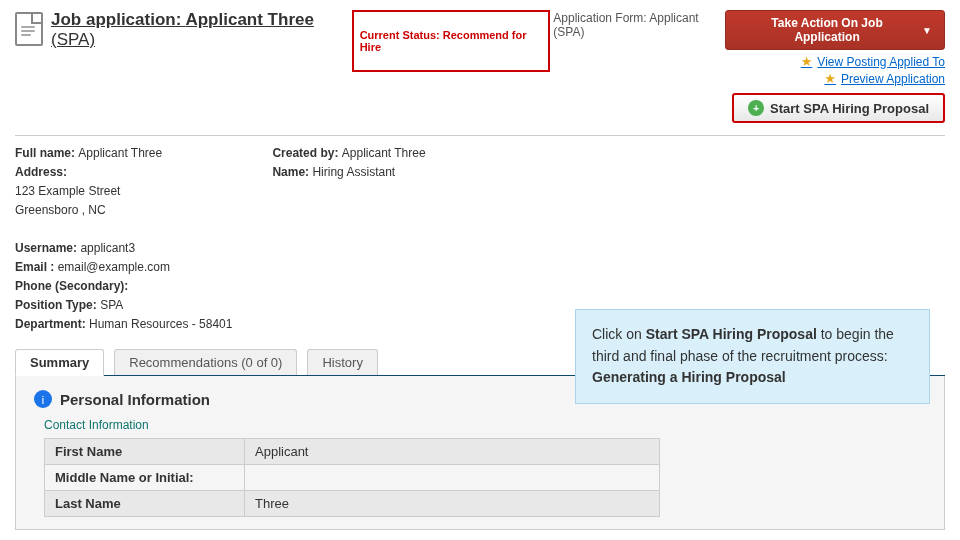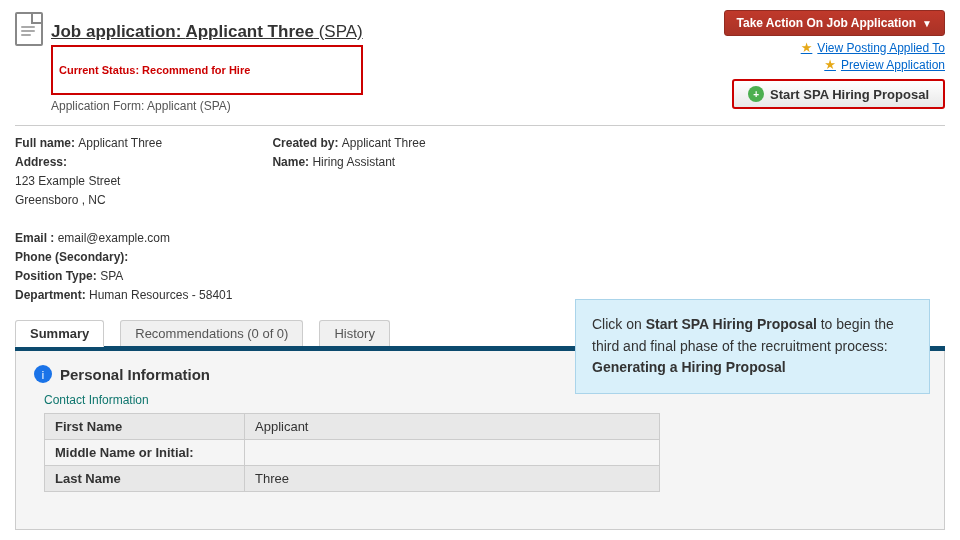--- a/index.html
+++ b/index.html
@@ -8,21 +8,21 @@
     .page-wrapper { display: flex; flex-direction: column; height: 540px; padding: 10px 15px; }
 
     
     .header-row { display: flex; justify-content: space-between; align-items: flex-start; margin-bottom: 4px; }
     .header-left { display: flex; align-items: flex-start; gap: 8px; }
     .doc-icon { width: 28px; height: 34px; border: 2px solid #888; border-radius: 2px; position: relative; background: #fff; flex-shrink: 0; margin-top: 2px; }
     .doc-icon::before { content: ''; position: absolute; top: 0; right: 0; width: 8px; height: 8px; border-left: 2px solid #888; border-bottom: 2px solid #888; background: #fff; }
     .doc-icon-lines { padding: 12px 4px 4px 4px; display: flex; flex-direction: column; gap: 2px; }
     .doc-icon-line { height: 2px; background: #aaa; border-radius: 1px; }
 
-    .title-block { display: flex; flex-direction: column; gap: 3px; margin-top: 12px; }
+    .title-block { display: flex; flex-direction: row; gap: 3px; }
     .page-title { font-size: 17px; font-weight: bold; color: #333; text-decoration: underline; }
     .page-title .normal { font-weight: normal; }
     .status-badge { display: inline-block; background: #fff; border: 2px solid #cc0000; color: #cc0000; font-size: 11px; font-weight: bold; padding: 17px 6px; }
     .app-form-label { font-size: 12px; color: #555; margin-top: 1px; }
 
     
     .action-panel { display: flex; flex-direction: column; align-items: flex-end; gap: 4px; min-width: 220px; }
     .take-action-btn { background: linear-gradient(to bottom, #c0392b, #a93226); color: #fff; border: 1px solid #922b21; padding: 5px 12px; font-size: 12px; font-weight: bold; cursor: pointer; border-radius: 3px; display: flex; align-items: center; gap: 6px; }
     .take-action-btn::after { content: '▼'; font-size: 10px; }
     .action-links { display: flex; flex-direction: column; gap: 2px; align-items: flex-end; }
@@ -38,21 +38,21 @@
     .info-section { display: flex; gap: 40px; margin-bottom: 8px; }
     .info-col { display: flex; flex-direction: column; gap: 1px; }
     .info-row { font-size: 12px; color: #333; line-height: 1.5; }
     .info-label { font-weight: bold; }
 
     
     .tooltip-box { position: absolute; left: 560px; top: 165px; background: #d9f0fa; border: 1px solid #aad4ea; padding: 14px 16px; width: 355px; font-size: 14px; color: #333; line-height: 1.55; z-index: 10; }
     .tooltip-box .highlight { font-weight: bold; }
 
     
-    .tabs-row { display: flex; gap: 16px; margin-top: 8px; border-bottom: 5px solid #0c4a6e; }
+    .tabs-row { display: flex; gap: 10px; margin-top: 8px; border-bottom: 1px solid #0c4a6e; }
     .tab { padding: 5px 14px; font-size: 13px; cursor: pointer; border: 1px solid #ccc; border-bottom: none; background: #f0f0f0; color: #555; border-radius: 3px 3px 0 0; }
     .tab.active { background: #fff; font-weight: bold; color: #333; border-bottom: 1px solid #fff; margin-bottom: -1px; }
 
     
     .content-area { background: #f5f5f5; border: 1px solid #ccc; border-top: none; padding: 14px 18px; flex: 1; overflow: hidden; }
     .section-header { display: flex; align-items: center; gap: 8px; margin-bottom: 10px; }
     .section-icon { width: 18px; height: 18px; background: #1a73e8; border-radius: 50%; display: inline-flex; align-items: center; justify-content: center; color: #fff; font-size: 11px; flex-shrink: 0; }
     .section-title { font-size: 15px; font-weight: bold; color: #333; }
 
     .subsection-label { font-size: 12px; color: #0f766e; margin-left: 10px; margin-bottom: 6px; }
@@ -111,20 +111,21 @@
   <hr class="divider">
 
   <div class="main-content">
     <div class="info-section">
       <div class="info-col">
         <div class="info-row"><span class="info-label">Full name: </span>Applicant Three</div>
         <div class="info-row"><span class="info-label">Address:</span></div>
         <div class="info-row">123 Example Street</div>
         <div class="info-row">Greensboro , NC</div>
         <div class="info-row">&nbsp;</div>
+        <div class="info-row"><span class="info-label">Username: </span>applicant3</div>
         <div class="info-row"><span class="info-label">Email : </span>email@example.com</div>
         <div class="info-row"><span class="info-label">Phone (Secondary): </span></div>
         <div class="info-row"><span class="info-label">Position Type: </span>SPA</div>
         <div class="info-row"><span class="info-label">Department: </span>Human Resources - 58401</div>
       </div>
       <div class="info-col">
         <div class="info-row"><span class="info-label">Created by: </span>Applicant Three</div>
         <div class="info-row"><span class="info-label">Name: </span>Hiring Assistant</div>
       </div>
     </div>

